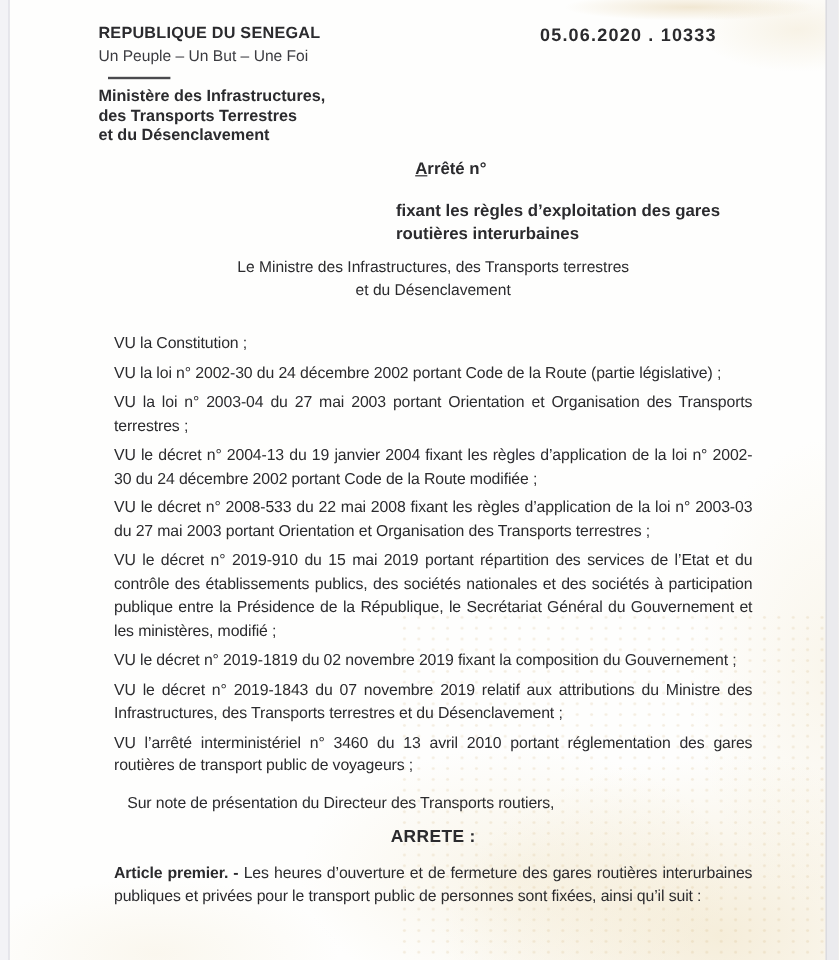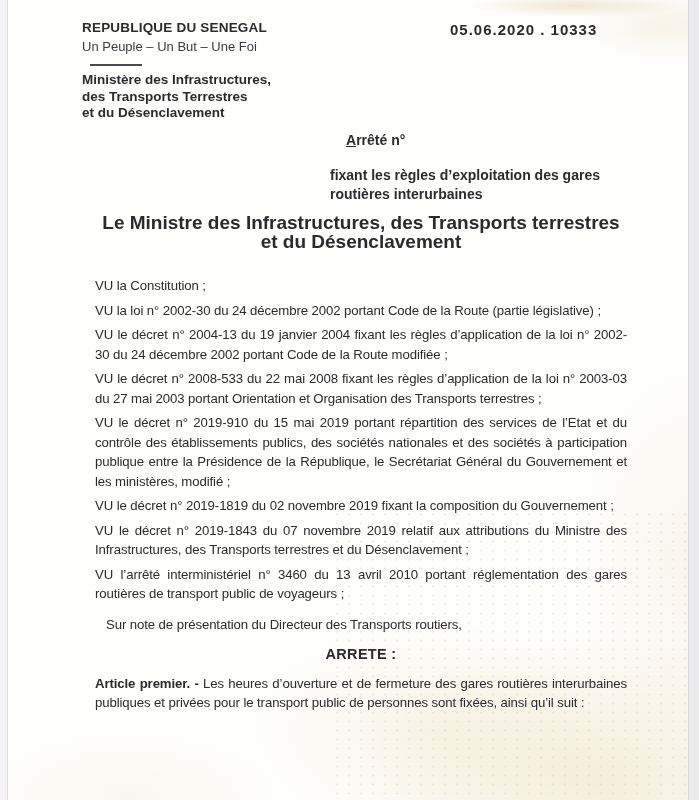--- a/index.html
+++ b/index.html
@@ -100,22 +100,22 @@
     font-size: 14px;
     font-weight: bold;
     line-height: 19px;
   }
   .minister {
     position: absolute;
     left: 95px;
     top: 213px;
     width: 532px;
     text-align: center;
-    font-size: 19px;
-    font-weight: bold;
+    font-size: 13px;
+    font-weight: normal;
     line-height: 19px;
   }
   .docbody {
     position: absolute;
     left: 95px;
     top: 276px;
     width: 532px;
     font-size: 13.2px;
     line-height: 19.5px;
     letter-spacing: -0.1px;
@@ -173,20 +173,21 @@
   </div>
 
   <div class="minister">
     <div>Le Ministre des Infrastructures, des Transports terrestres</div>
     <div>et du Désenclavement</div>
   </div>
 
   <div class="docbody">
     <p class="visa">VU la Constitution ;</p>
     <p class="visa oneline">VU la loi n° 2002-30 du 24 décembre 2002 portant Code de la Route (partie législative) ;</p>
+    <p class="visa">VU la loi n° 2003-04 du 27 mai 2003 portant Orientation et Organisation des Transports terrestres ;</p>
     <p class="visa">VU le décret n° 2004-13 du 19 janvier 2004 fixant les règles d’application de la loi n° 2002-30 du 24 décembre 2002 portant Code de la Route modifiée ;</p>
     <p class="visa">VU le décret n° 2008-533 du 22 mai 2008 fixant les règles d’application de la loi n° 2003-03 du 27 mai 2003 portant Orientation et Organisation des Transports terrestres ;</p>
     <p class="visa">VU le décret n° 2019-910 du 15 mai 2019 portant répartition des services de l’Etat et du contrôle des établissements publics, des sociétés nationales et des sociétés à participation publique entre la Présidence de la République, le Secrétariat Général du Gouvernement et les ministères, modifié ;</p>
     <p class="visa oneline">VU le décret n° 2019-1819 du 02 novembre 2019 fixant la composition du Gouvernement ;</p>
     <p class="visa">VU le décret n° 2019-1843 du 07 novembre 2019 relatif aux attributions du Ministre des Infrastructures, des Transports terrestres et du Désenclavement ;</p>
     <p class="visa no-gap">VU l’arrêté interministériel n° 3460 du 13 avril 2010 portant réglementation des gares routières de transport public de voyageurs ;</p>
     <p class="surnote">Sur note de présentation du Directeur des Transports routiers,</p>
     <p class="arrete-heading">ARRETE :</p>
     <p class="article"><span class="bold">Article premier. -</span> <span>Les heures d’ouverture et de fermeture des gares routières interurbaines publiques et privées pour le transport public de personnes sont fixées, ainsi qu’il suit :</span></p>
   </div>

